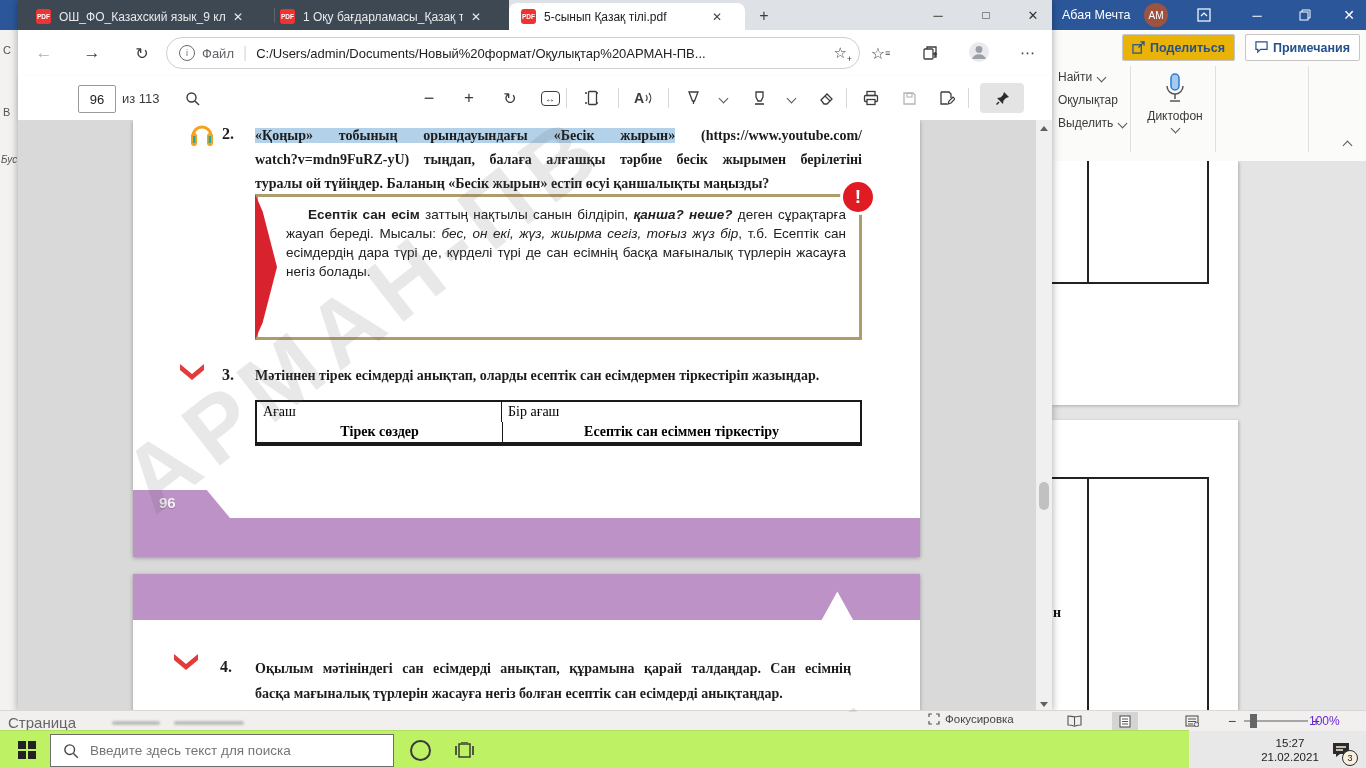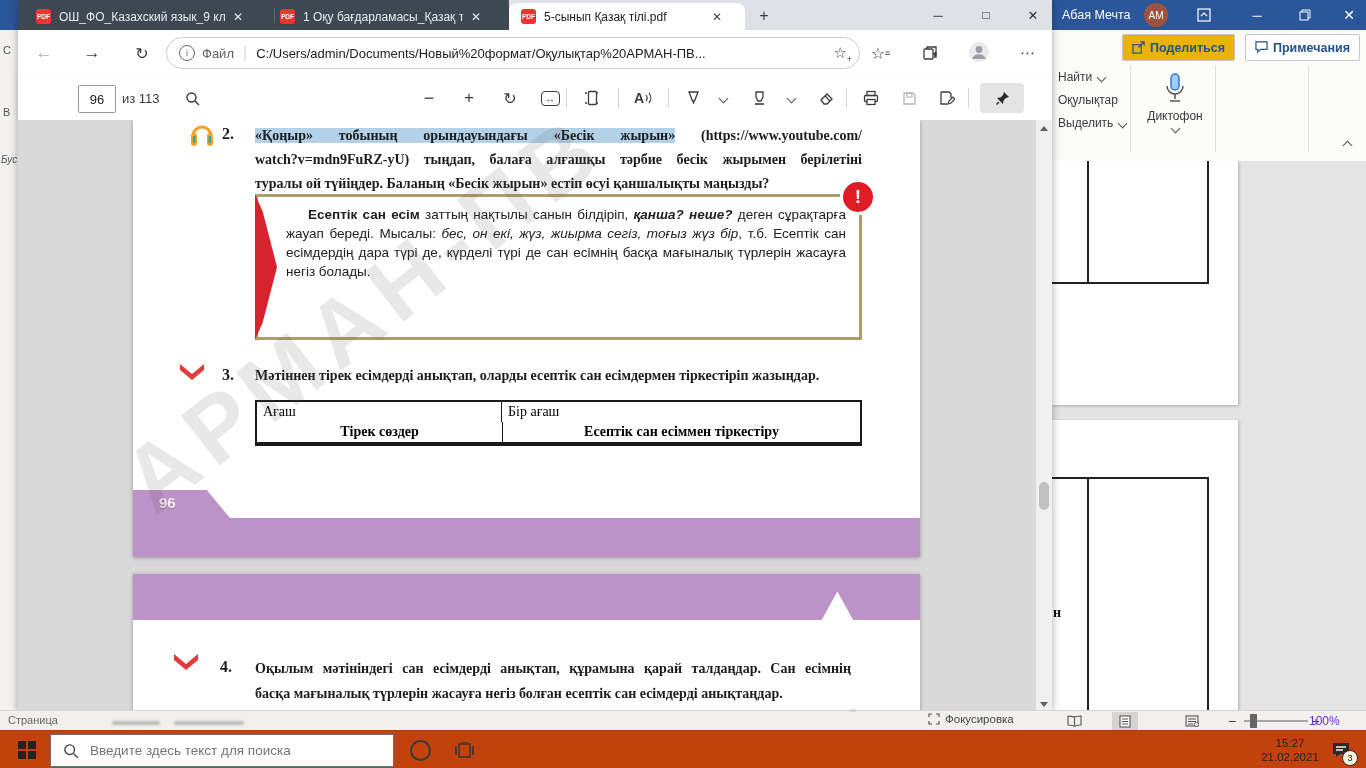--- a/index.html
+++ b/index.html
@@ -327,21 +327,21 @@
           </div>
         <div style="position:absolute;left:3px;top:362px;width:10px;height:28px;background:#c1c1c1;border-radius:5px;"></div>
         <div class="ico" style="position:absolute;left:0;bottom:2px;width:16px;height:12px;">
             <span style="width:0;height:0;border-left:4px solid transparent;border-right:4px solid transparent;border-top:5px solid #606060;"></span>
           </div>
       </div>
     </div>
   </div>
 
   <div class="abs" style="left:0;top:710px;width:1366px;height:20px;background:#f1f0ee;border-top:1px solid #d9d7d5;">
-    <span style="position:absolute;left:8px;top:3px;font-size:11px;color:#666;filter:blur(.7px);">Страница</span>
+    <span style="position:absolute;left:8px;top:3px;font-size:15px;color:#666;filter:blur(.7px);">Страница</span>
     <span class="smudge" style="left:112px;top:10px;width:48px;"></span>
     <span class="smudge" style="left:174px;top:10px;width:70px;"></span>
     <div class="abs ico" style="left:928px;top:2px;gap:5px;">
       <svg width="12" height="12" viewBox="0 0 12 12">
           <path d="M1 4V1h3M8 1h3v3M11 8v3H8M4 11H1V8" fill="none" stroke="#555" stroke-width="1.2"></path>
         </svg>
       <span style="font-size:11.5px;color:#444;text-align:right;">Фокусировка</span>
     </div>
     <div class="abs ico" style="left:1062px;top:2px;width:24px;height:16px;">
       <svg width="15" height="12" viewBox="0 0 15 12">
@@ -362,21 +362,21 @@
           <circle cx="11.5" cy="9.5" r="2.2" fill="#e9e9e9" stroke="#555" stroke-width=".9"></circle>
         </svg>
     </div>
     <div class="abs ico" style="left:1224px;top:2px;width:16px;height:16px;font-size:14px;color:#444;">−</div>
     <div class="abs" style="left:1244px;top:9px;width:64px;height:2px;background:#a6a6a6;"></div>
     <div class="abs" style="left:1250px;top:3px;width:7px;height:14px;background:#666;"></div>
     <div class="abs ico" style="left:1308px;top:2px;width:16px;height:16px;font-size:13px;color:#444;">+</div>
     <div class="abs" style="left:1309px;top:3px;font-size:12px;color:#6d28d9;">100%</div>
   </div>
 
-  <div class="abs" style="left:0;top:730px;width:1366px;height:38px;background:#c2410c;border-top:1px solid rgba(0,0,0,.08);">
+  <div class="abs" style="left:0;top:730px;width:1189px;height:38px;background:#bef264;border-top:1px solid rgba(0,0,0,.08);">
     <div class="abs ico" style="left:6px;top:0;width:42px;height:38px;">
       <svg width="18" height="18" viewBox="0 0 18 18">
           <rect x="0" y="0" width="8" height="8" fill="#222"></rect>
           <rect x="10" y="0" width="8" height="8" fill="#222"></rect>
           <rect x="0" y="10" width="8" height="8" fill="#222"></rect>
           <rect x="10" y="10" width="8" height="8" fill="#222"></rect>
         </svg>
     </div>
     <div class="abs" style="left:50px;top:3px;width:342px;height:31px;background:#fff;border:1px solid #6e6e6e;display:flex;align-items:center;">
       <svg width="16" height="16" viewBox="0 0 16 16" style="margin:0 9px 0 12px;">

